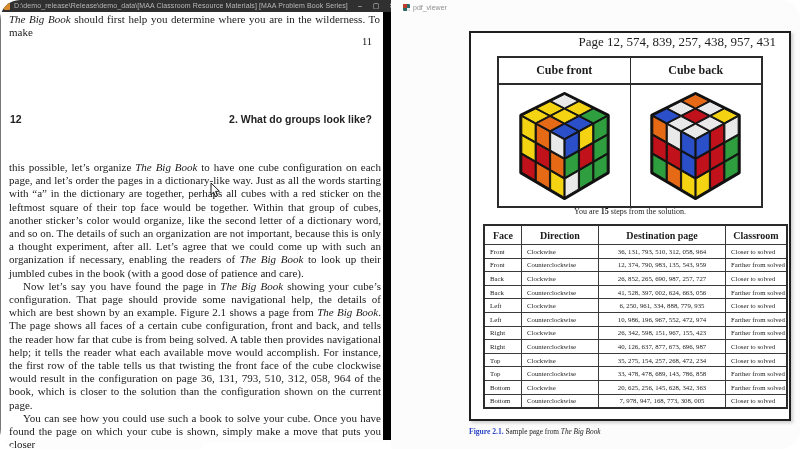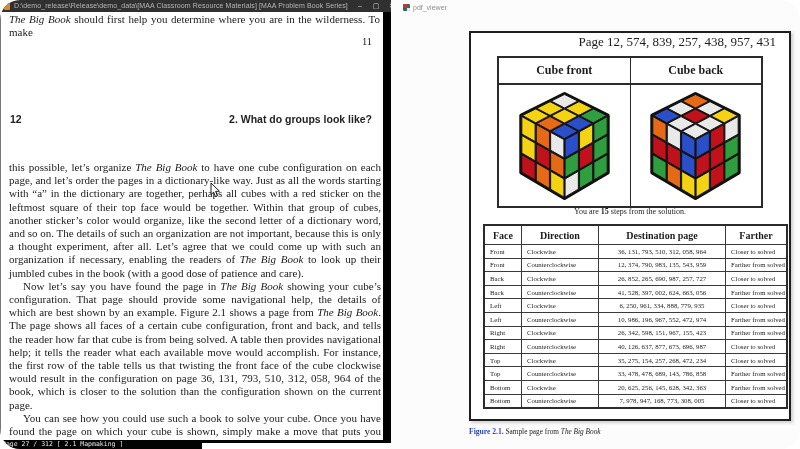--- a/index.html
+++ b/index.html
@@ -95,23 +95,20 @@
     </div>
     <div class="paragraphs">
       <p>this possible, let’s organize <i>The Big Book</i> to have one cube configuration on each page, and let’s order the pages in a dictionary-like way. Just as all the words starting with “a” in the dictionary are together, perhaps all cubes with a red sticker on the leftmost square of their top face would be together. Within that group of cubes, another sticker’s color would organize, like the second letter of a dictionary word, and so on. The details of such an organization are not important, because this is only a thought experiment, after all. Let’s agree that we could come up with such an organization if necessary, enabling the readers of <i>The Big Book</i> to look up their jumbled cubes in the book (with a good dose of patience and care).</p>
       <p class="indent">Now let’s say you have found the page in <i>The Big Book</i> showing your cube’s configuration. That page should provide some navigational help, the details of which are best shown by an example. Figure 2.1 shows a page from <i>The Big Book</i>. The page shows all faces of a certain cube configuration, front and back, and tells the reader how far that cube is from being solved. A table then provides navigational help; it tells the reader what each available move would accomplish. For instance, the first row of the table tells us that twisting the front face of the cube clockwise would result in the configuration on page 36, 131, 793, 510, 312, 058, 964 of the book, which is closer to the solution than the configuration shown on the current page.</p>
       <p class="indent">You can see how you could use such a book to solve your cube. Once you have found the page on which your cube is shown, simply make a move that puts you closer</p>
     </div>
   </div>
 
   <div class="scrollbar"></div>
 
-  <div class="statusbar">
-    <span>Page 27 / 312 [ 2.1 Mapmaking ]</span>
-  </div>
   <div class="statusbar-gap"></div>
 
   <svg class="cursor" viewBox="0 0 11 16">
     <path d="M1,1 L1,12.5 L3.6,10.2 L5.4,14.6 L7.4,13.7 L5.6,9.4 L9.4,9.2 Z" fill="#ffffff" stroke="#000000" stroke-width="0.9"></path>
   </svg>
 
   <div class="right-pane">
     <div class="right-header">
       <span class="viewer-icon">
           <span class="vi-a"></span>
@@ -199,21 +196,21 @@
       <div class="steps-line">
         <span>You are </span><b>15</b><span> steps from the solution.</span>
       </div>
 
       <table class="moves-table">
         <thead>
           <tr>
             <th class="col0">Face</th>
             <th class="col1">Direction</th>
             <th class="col2">Destination page</th>
-            <th class="col3">Farther</th>
+            <th class="col3">Classroom</th>
           </tr>
         </thead>
         <tbody>
             <tr>
               <td class="col0">Front</td>
               <td class="col1">Clockwise</td>
               <td class="col2">36, 131, 793, 510, 312, 058, 964</td>
               <td class="col3">Closer to solved</td>
             </tr>
             <tr>

